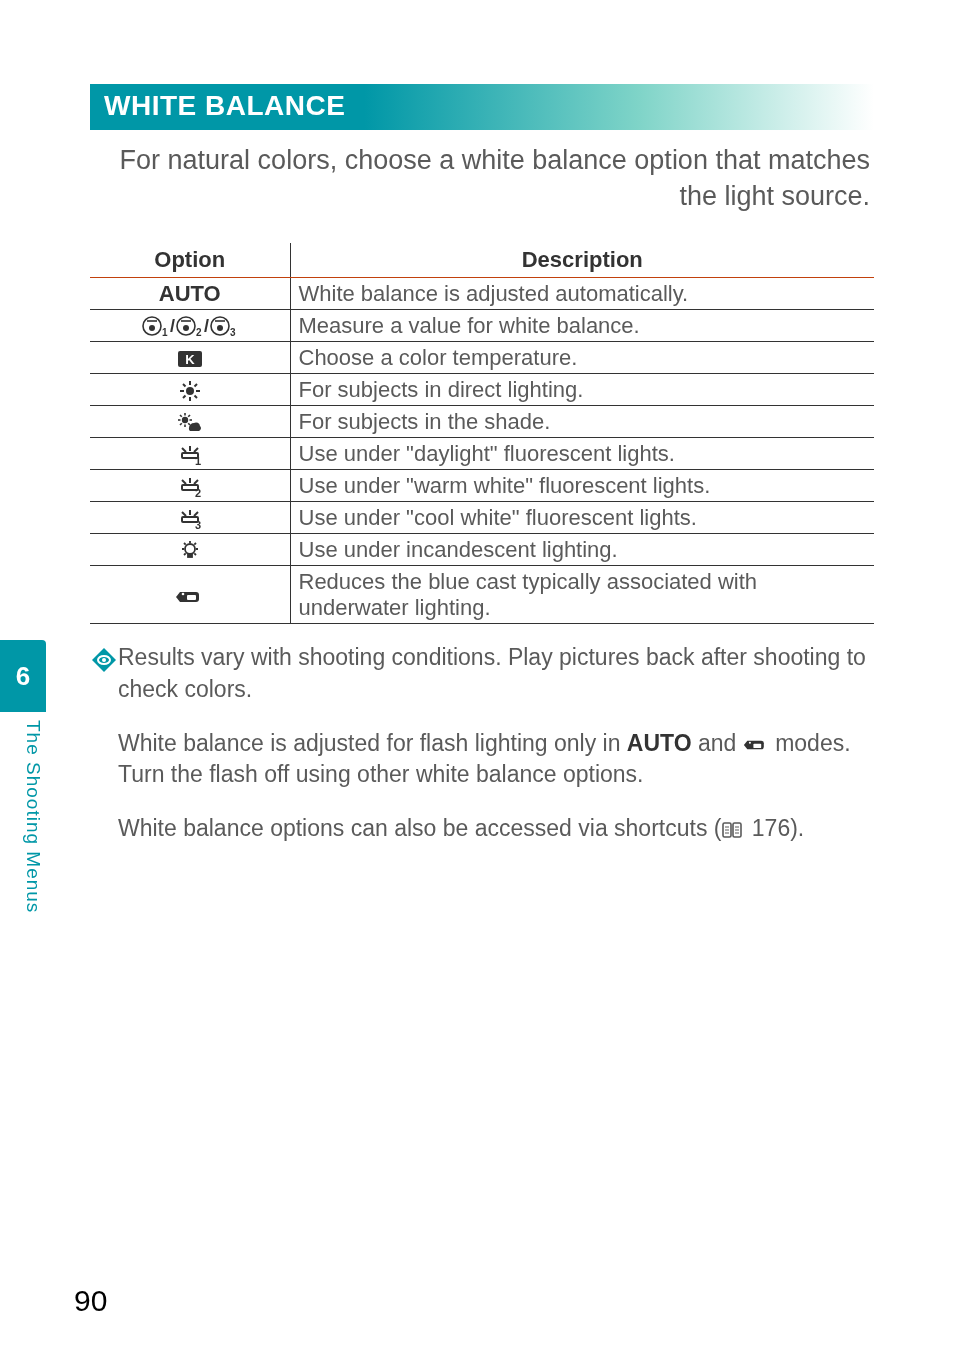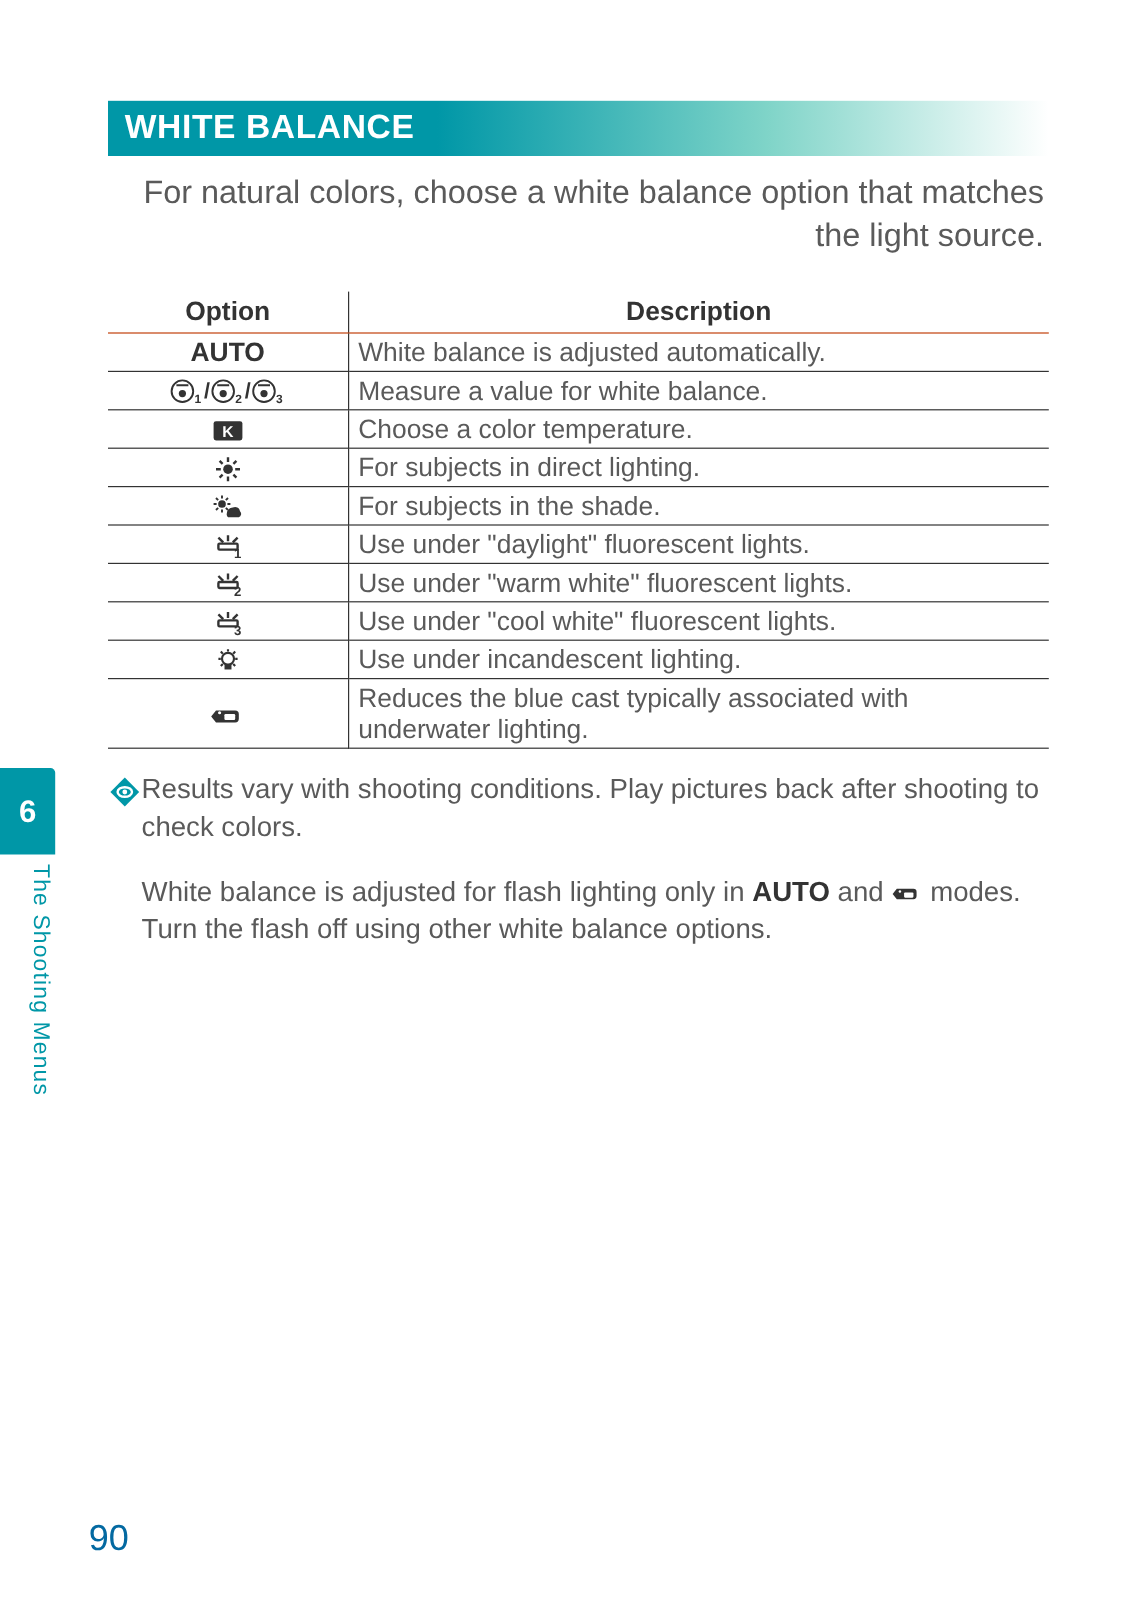--- a/index.html
+++ b/index.html
@@ -40,22 +40,22 @@
     position: absolute;
     left: 22px; top: 720px;
     width: 22px;
     color: #0097a7;
     font-size: 19px;
     writing-mode: vertical-rl;
     letter-spacing: 1px;
   }
   .page-num {
     position: absolute;
-    left: 74px; bottom: 46px;
-    font-size: 30px; color: #0369a1;
+    left: 74px; bottom: 28px;
+    font-size: 30px; color: #000000;
   }
   .inline-icon { display: inline-block; vertical-align: -3px; }
   .pageref-icon { display: inline-block; vertical-align: -4px; margin-right: 2px; }
 </style>
 </head>
 <body>
 
 <div class="page">
 
   <div class="section-header">
@@ -235,20 +235,32 @@
     </div>
     <div class="note-body">
       <p>Results vary with shooting conditions.  Play pictures back after shooting to check colors.</p>
       <p>
         <span>White balance is adjusted for flash lighting only in </span><span class="auto">AUTO</span><span> and </span><svg class="inline-icon" width="26" height="18" viewBox="0 0 30 20">
             <path d="M5 5 h16 a3 3 0 0 1 3 3 v4 a3 3 0 0 1 -3 3 h-16 l-4 -5 z" fill="#333"></path>
             <circle cx="8" cy="7.5" r="1.2" fill="#fff"></circle>
             <rect x="12" y="8.5" width="9" height="5" rx="1" fill="#fff"></rect>
           </svg><span> modes. Turn the flash off using other white balance options.</span>
       </p>
+      <p>
+        <span>White balance options can also be accessed via shortcuts (</span><svg class="pageref-icon" width="22" height="20" viewBox="0 0 22 20">
+            <rect x="2" y="3" width="8" height="14" rx="1.5" fill="none" stroke="#5a5a5a" stroke-width="1.6"></rect>
+            <rect x="12" y="3" width="8" height="14" rx="1.5" fill="none" stroke="#5a5a5a" stroke-width="1.6"></rect>
+            <line x1="4" y1="7" x2="8" y2="7" stroke="#5a5a5a" stroke-width="1"></line>
+            <line x1="4" y1="10" x2="8" y2="10" stroke="#5a5a5a" stroke-width="1"></line>
+            <line x1="4" y1="13" x2="8" y2="13" stroke="#5a5a5a" stroke-width="1"></line>
+            <line x1="14" y1="7" x2="18" y2="7" stroke="#5a5a5a" stroke-width="1"></line>
+            <line x1="14" y1="10" x2="18" y2="10" stroke="#5a5a5a" stroke-width="1"></line>
+            <line x1="14" y1="13" x2="18" y2="13" stroke="#5a5a5a" stroke-width="1"></line>
+          </svg><span> 176).</span>
+      </p>
     </div>
   </div>
 
   <div class="side-tab">
     <span>6</span>
   </div>
   <div class="side-label">The Shooting Menus</div>
 
   <div class="page-num">90</div>
 

